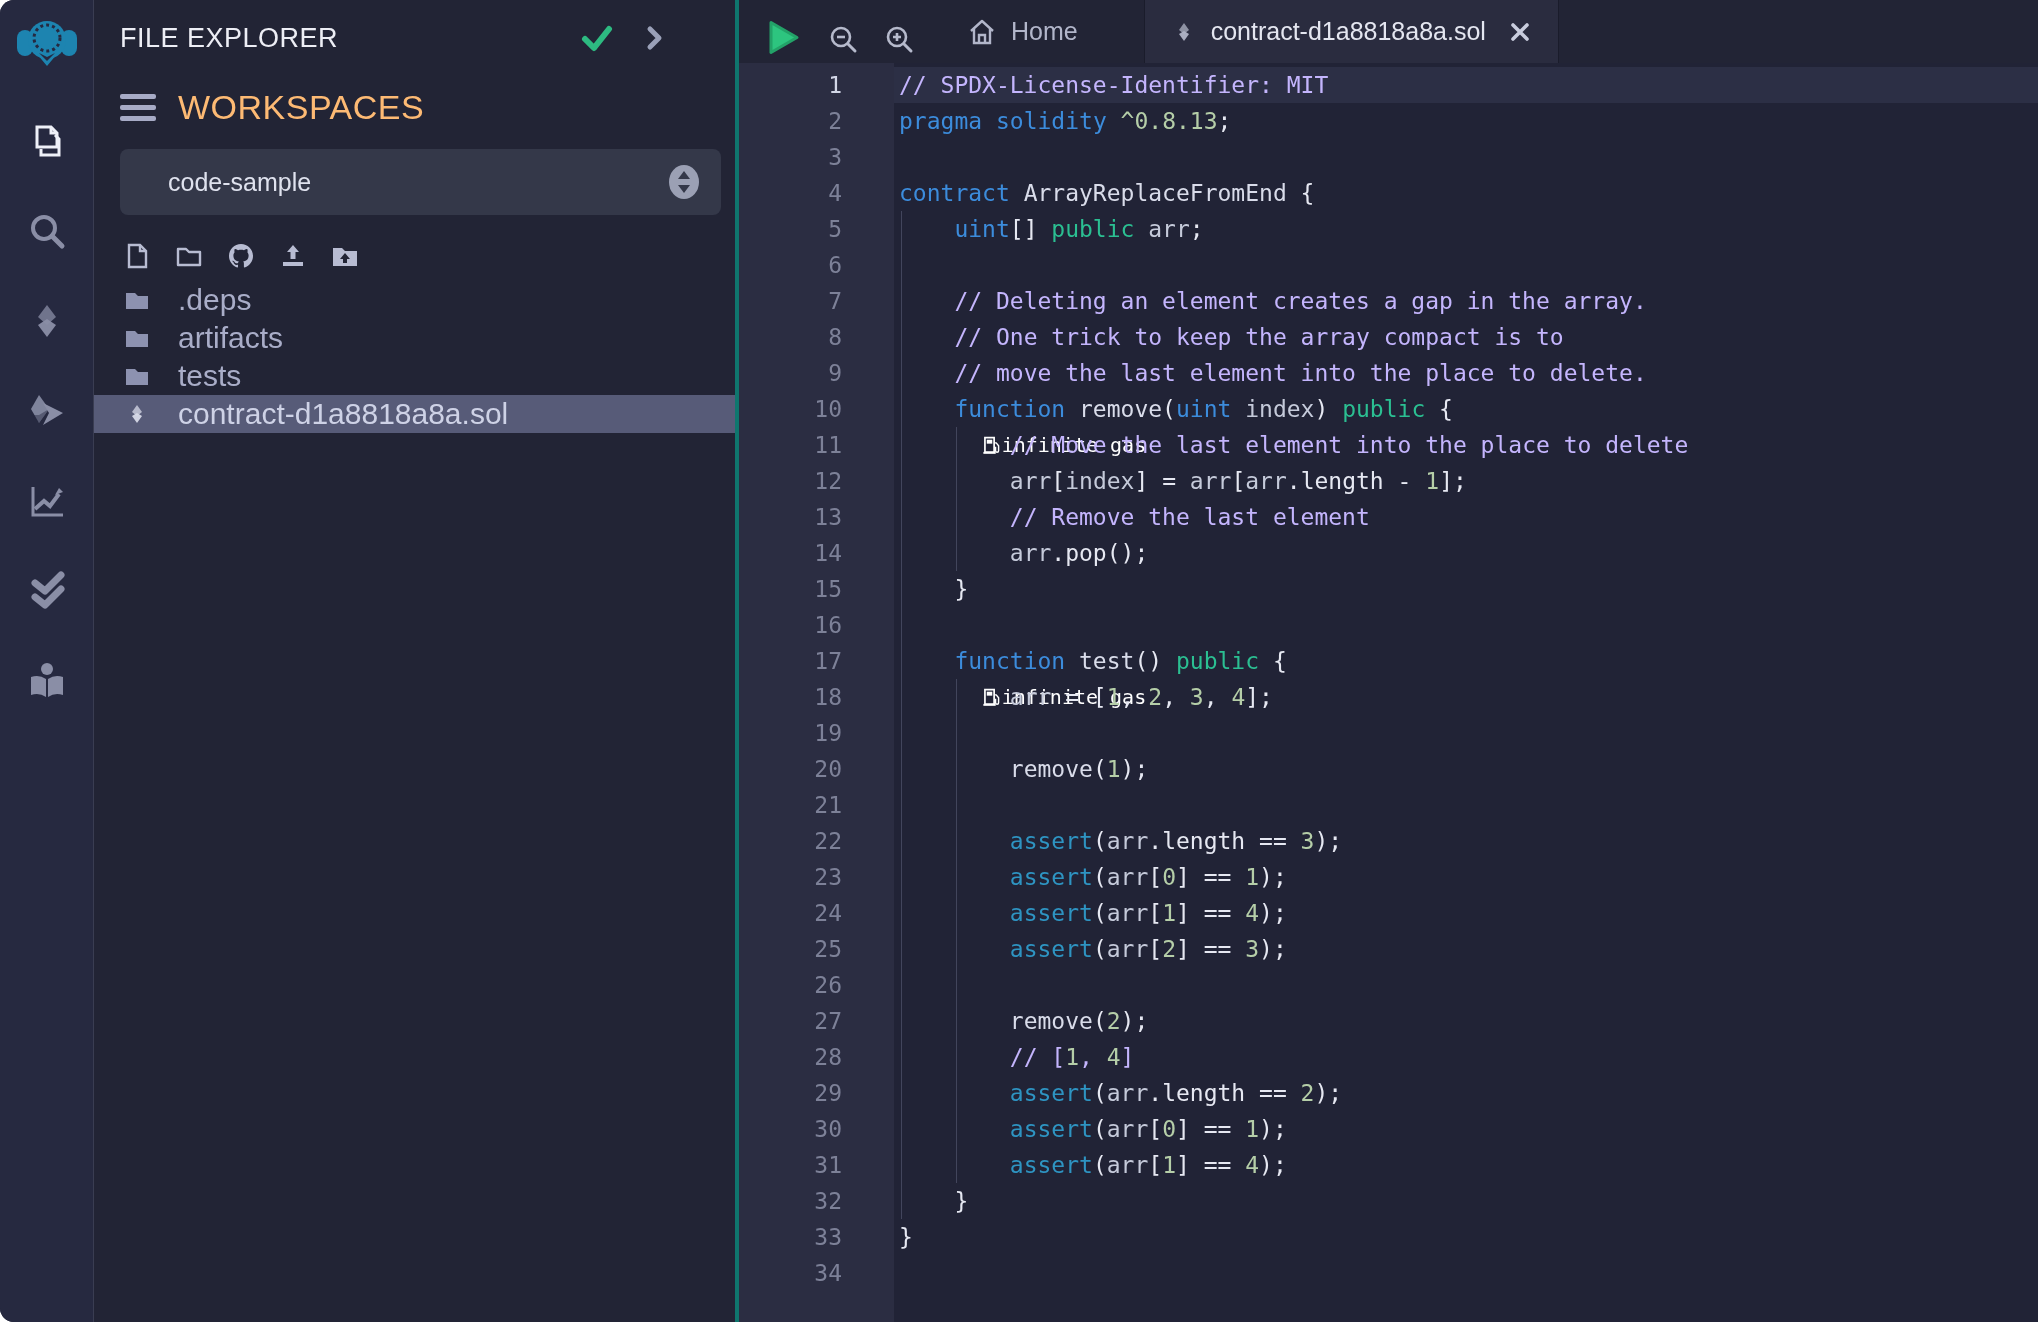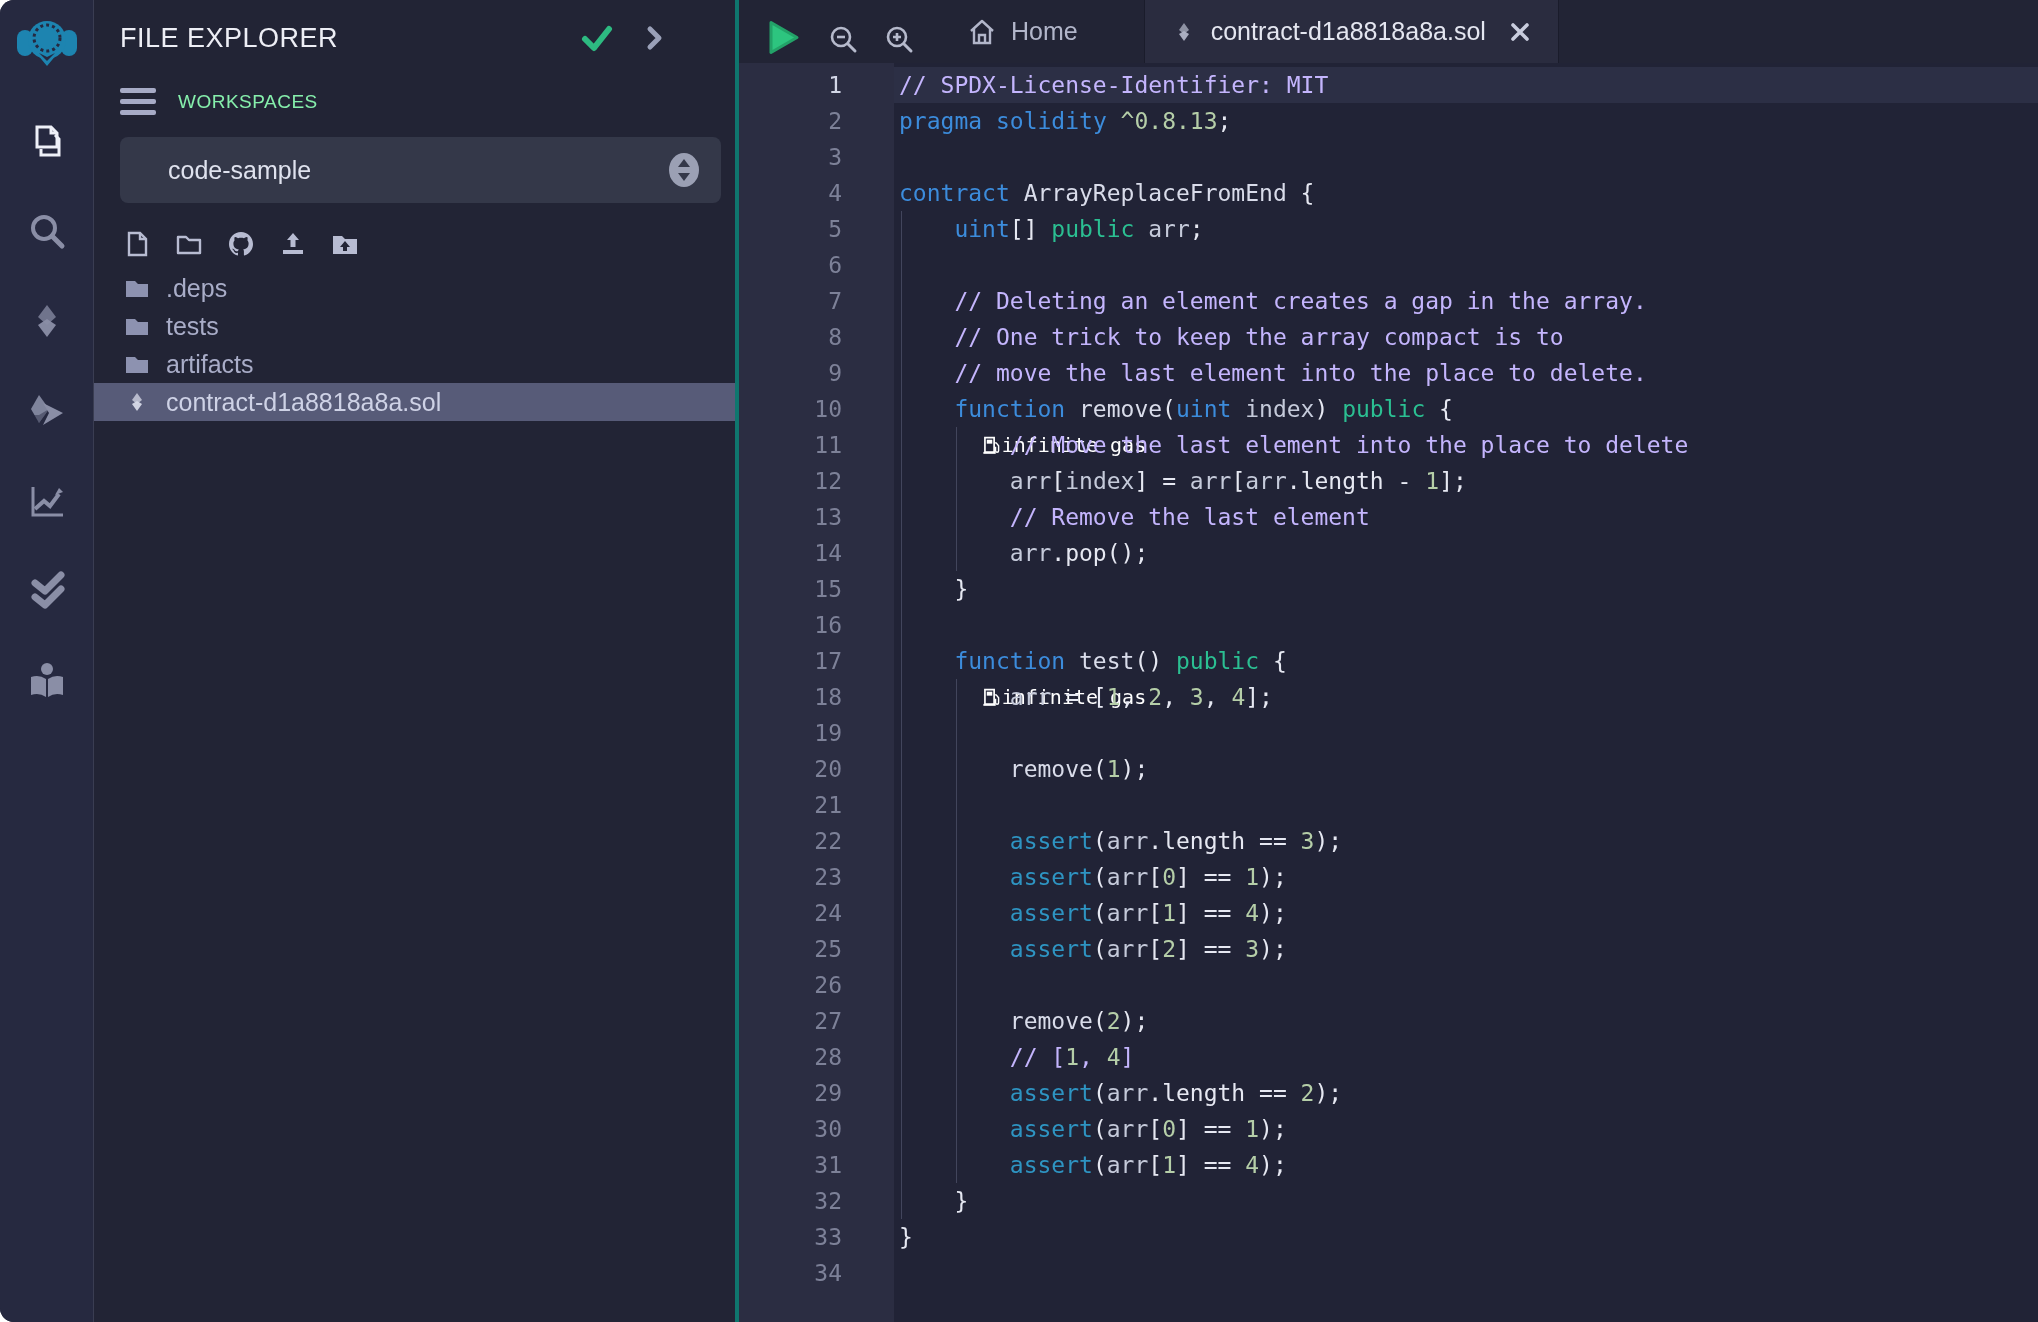--- a/index.html
+++ b/index.html
@@ -16,28 +16,28 @@
   
   .side-panel{width:641px;background:#222435;flex-shrink:0;display:flex;flex-direction:column;}
   .sp-header{display:flex;align-items:center;padding:20px 68px 6px 26px;}
   .sp-title{color:#edeef5;font-size:27px;letter-spacing:.5px;}
   .sp-header .spacer{flex:1;}
   .hdr-check{width:36px;height:36px;margin-right:26px;cursor:pointer;}
   .hdr-chev{width:26px;height:26px;cursor:pointer;}
   .ws-row{display:flex;align-items:center;gap:22px;padding:26px 26px 4px 26px;}
   .hamburger{width:36px;display:flex;flex-direction:column;gap:6px;cursor:pointer;}
   .hamburger span{display:block;height:5px;background:#a7abc6;border-radius:2px;}
-  .ws-label{color:#86efac;font-size:19px;letter-spacing:.5px;}
+  .ws-label{color:#fdba74;font-size:34px;letter-spacing:.5px;}
   .ws-select{margin:18px 14px 0 26px;height:66px;background:#343849;border-radius:8px;display:flex;align-items:center;padding:0 18px 0 24px;cursor:pointer;}
   .ws-name{color:#dfe2ee;font-size:25px;flex:1;margin-left:24px;}
   .ws-caret{width:38px;height:38px;}
   .tree-toolbar{display:flex;align-items:center;gap:22px;padding:26px 0 10px 28px;color:#b8bcd2;}
   .tree-toolbar .tb-icon{width:30px;height:30px;cursor:pointer;display:flex;align-items:center;justify-content:center;}
   .tree-toolbar svg{width:28px;height:28px;}
-  .tree-row{display:flex;align-items:center;gap:16px;height:38px;padding-left:30px;cursor:pointer;color:#a9adc8;font-size:25px;}
+  .tree-row{display:flex;align-items:center;gap:28px;height:38px;padding-left:30px;cursor:pointer;color:#a9adc8;font-size:30px;}
   .tree-row svg{width:26px;height:26px;flex-shrink:0;color:#8d92b0;}
   .tree-row.selected{background:#575b78;color:#ced2e6;}
   .tree-row.selected svg{color:#d7dae8;}
 
   
   .editor{flex:1;display:flex;flex-direction:column;border-left:4px solid #0f766e;min-width:0;}
   .tabbar{height:63px;background:#222435;display:flex;align-items:stretch;flex-shrink:0;}
   .play-btn{width:40px;margin:12px 0 0 24px;cursor:pointer;}
   .zoom-btn{width:32px;margin:15px 0 0 24px;color:#b6bacc;cursor:pointer;}
   .home-tab{display:flex;align-items:center;gap:14px;margin-left:42px;padding:0 10px;color:#b2b6ca;cursor:pointer;}
@@ -195,28 +195,28 @@
     <svg viewBox="0 0 26 26">
       <path d="M2 6 h9 l3 3 h10 v13 h-22 z" fill="currentColor"></path>
     </svg>
     <span class="folder-label">.deps</span>
   </div>
 
   <div class="tree-row">
     <svg viewBox="0 0 26 26">
       <path d="M2 6 h9 l3 3 h10 v13 h-22 z" fill="currentColor"></path>
     </svg>
-    <span class="folder-label">tests</span>
+    <span class="folder-label">artifacts</span>
   </div>
 
   <div class="tree-row">
     <svg viewBox="0 0 26 26">
       <path d="M2 6 h9 l3 3 h10 v13 h-22 z" fill="currentColor"></path>
     </svg>
-    <span class="folder-label">artifacts</span>
+    <span class="folder-label">tests</span>
   </div>
 </div>
 
     <div class="tree-row selected">
       <svg viewBox="0 0 26 26">
         <path d="M8 11 L13 4 L18 11 L13 15 Z" fill="currentColor" opacity=".75"></path>
         <path d="M8 15 L13 12 L18 15 L13 22 Z" fill="currentColor" opacity=".95"></path>
       </svg>
       <span>contract-d1a8818a8a.sol</span>
     </div>

